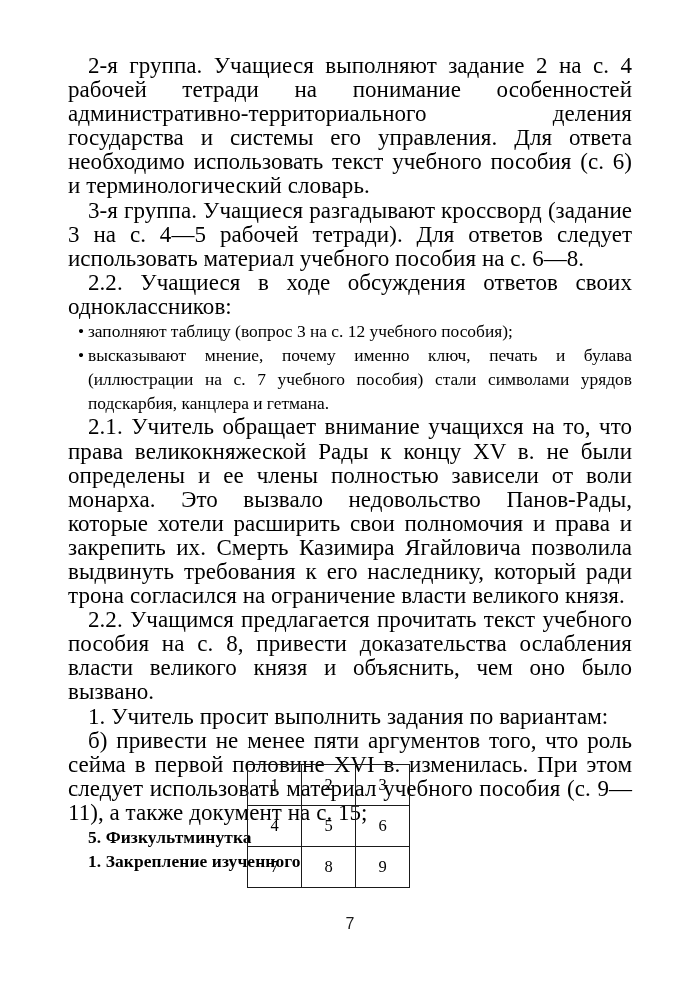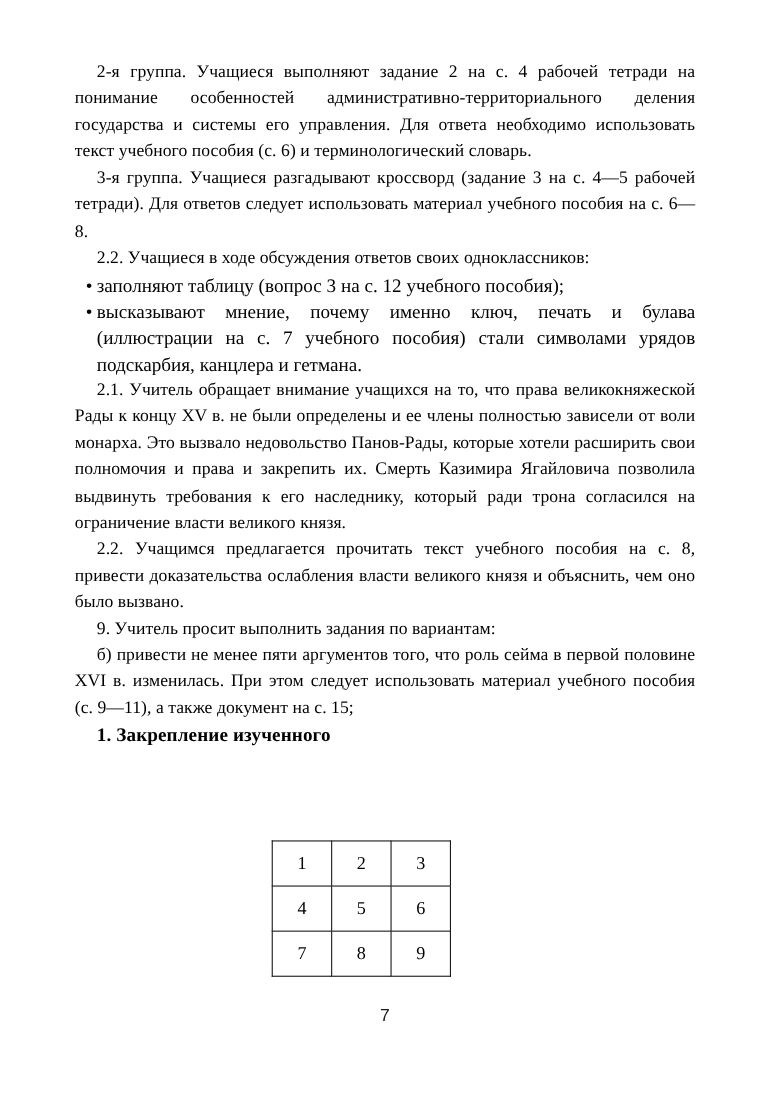--- a/index.html
+++ b/index.html
@@ -27,21 +27,21 @@
 
   #text-column {
     position: absolute;
     left: 68px;
     top: 54px;
     width: 564px;
   }
 
   p.para {
     margin: 0;
-    font-size: 16px;
+    font-size: 23px;
     line-height: 24.1px;
     text-align: justify;
     text-justify: inter-word;
     text-indent: 20px;
     hyphens: manual;
     letter-spacing: 0.05px;
   }
 
   p.bullet {
     margin: 0;
@@ -124,26 +124,27 @@
 
     <p class="bullet">
       <span class="bdot">•</span>
       <span>высказывают мнение, почему именно ключ, печать и булава (иллюстрации на с. 7 учебного пособия) стали символами урядов подскарбия, канцлера и гетмана.</span>
     </p>
 
     <p class="para">2.1. Учитель обращает внимание учащихся на то, что права великокняжеской Рады к концу XV в. не были определены и ее члены полностью зависели от воли монарха. Это вызвало недовольство Панов-Рады, которые хотели расширить свои полномочия и права и закрепить их. Смерть Казимира Ягайловича позволила выдвинуть требования к его наследнику, который ради трона согласился на ограничение власти великого князя.</p>
 
     <p class="para">2.2. Учащимся предлагается прочитать текст учебного пособия на с. 8, привести доказательства ослабления власти великого князя и объяснить, чем оно было вызвано.</p>
 
-    <p class="para">9. Учитель просит выполнить задания по вариантам:</p>
+    <p class="para">1. Учитель просит выполнить задания по вариантам:</p>
 
 
     <p class="para">б) привести не менее пяти аргументов того, что роль сейма в первой половине XVI в. изменилась. При этом следует использовать материал учебного пособия (с. 9—11), а также документ на с. 15;</p>
 
 
+    <h2 class="heading gap-before-head">5. Физкультминутка</h2>
 
     <h2 class="heading gap-head-2">1. Закрепление изученного</h2>
 
   </div>
 
   <div id="grid-wrap">
     <table id="number-grid">
       <tbody>
         <tr>
           <td>1</td>

